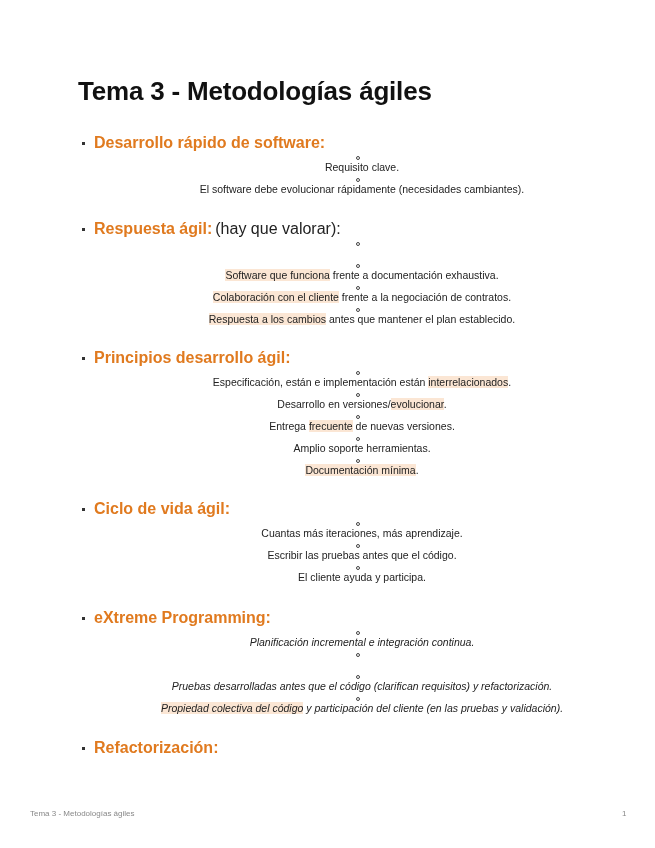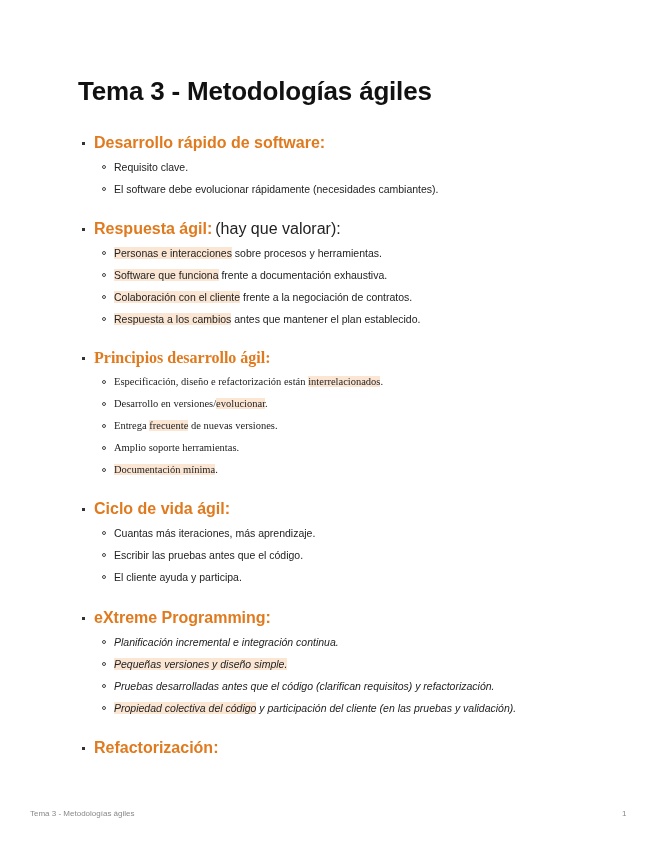--- a/index.html
+++ b/index.html
@@ -5,21 +5,21 @@
   html, body { margin:0; padding:0; background:#ffffff; }
   body { width:655px; height:848px; position:relative; overflow:hidden;
          font-family:"Liberation Sans", sans-serif; color:#1f1f1f; }
   .title { position:absolute; left:78px; top:76px; margin:0; font-size:26px; font-weight:bold; color:#111; letter-spacing:-0.2px; }
   .section { position:absolute; left:82px; width:540px; }
   .head { font-size:16px; line-height:14px; display:flex; align-items:center; }
   .head .sq { width:3px; height:3px; background:#333; margin-right:9px; flex:none; }
   .head .h { color:#e07a1f; font-weight:bold; }
   .head .rest { color:#222; margin-left:3px;text-align:center; }
   ul.sub { list-style:none; margin:0; padding:0; }
-  ul.sub li { font-size:10.5px; line-height:14px; display:flex; align-items:center; height:22px; padding-left:20px; color:#222; }
+  ul.sub li { font-size:10.5px; line-height:14px; display:flex; align-items:center; height:22px; padding-left:20px; color:#222;flex-direction:column; }
   ul.sub li .dot { width:4px; height:4px; border:1px solid #444; border-radius:50%; margin-right:8px; flex:none; box-sizing:border-box; }
   .hl { background:#fbe6d4; }
   .footer-left { position:absolute; left:30px; top:809px; font-size:8px; color:#888; }
   .footer-right { position:absolute; left:622px; top:809px; font-size:8px; color:#888; }
 </style>
 </head>
 <body>
 
 <h1 class="title">Tema 3 - Metodologías ágiles</h1>
 
@@ -42,45 +42,44 @@
     </div>
     <div class="section" style="top: 222px;">
       <div class="head">
         <span class="sq"></span>
         <span class="h">Respuesta ágil:</span>
         <span class="rest">(hay que valorar):</span>
       </div>
       <ul class="sub" style="margin-top: 6px;">
         <li>
           <span class="dot"></span>
-          <span><span class="hl">Personas e interacciones</span><span> sobre procesos y herramientas.</span></span>
         </li>
         <li>
           <span class="dot"></span>
           <span><span class="hl">Software que funciona</span><span> frente a documentación exhaustiva.</span></span>
         </li>
         <li>
           <span class="dot"></span>
           <span><span class="hl">Colaboración con el cliente</span><span> frente a la negociación de contratos.</span></span>
         </li>
         <li>
           <span class="dot"></span>
           <span><span class="hl">Respuesta a los cambios</span><span> antes que mantener el plan establecido.</span></span>
         </li>
       </ul>
     </div>
-    <div class="section" style="top: 351px; font-family: Liberation Serif, serif;">
+    <div class="section" style="top: 351px;">
       <div class="head">
         <span class="sq"></span>
         <span class="h">Principios desarrollo ágil:</span>
       </div>
       <ul class="sub" style="margin-top: 6px;">
         <li>
           <span class="dot"></span>
-          <span><span>Especificación, diseño e refactorización están </span><span class="hl">interrelacionados</span><span>.</span></span>
+          <span><span>Especificación, están e implementación están </span><span class="hl">interrelacionados</span><span>.</span></span>
         </li>
         <li>
           <span class="dot"></span>
           <span><span>Desarrollo en versiones/</span><span class="hl">evolucionar</span><span>.</span></span>
         </li>
         <li>
           <span class="dot"></span>
           <span><span>Entrega </span><span class="hl">frecuente</span><span> de nuevas versiones.</span></span>
         </li>
         <li>
@@ -118,21 +117,20 @@
         <span class="sq"></span>
         <span class="h">eXtreme Programming:</span>
       </div>
       <ul class="sub" style="margin-top: 6px; font-style: italic;">
         <li>
           <span class="dot"></span>
           <span><span>Planificación incremental e integración continua.</span></span>
         </li>
         <li>
           <span class="dot"></span>
-          <span><span class="hl">Pequeñas versiones y diseño simple.</span></span>
         </li>
         <li>
           <span class="dot"></span>
           <span><span>Pruebas desarrolladas antes que el código (clarifican requisitos) y refactorización.</span></span>
         </li>
         <li>
           <span class="dot"></span>
           <span><span class="hl">Propiedad colectiva del código</span><span> y participación del cliente (en las pruebas y validación).</span></span>
         </li>
       </ul>

